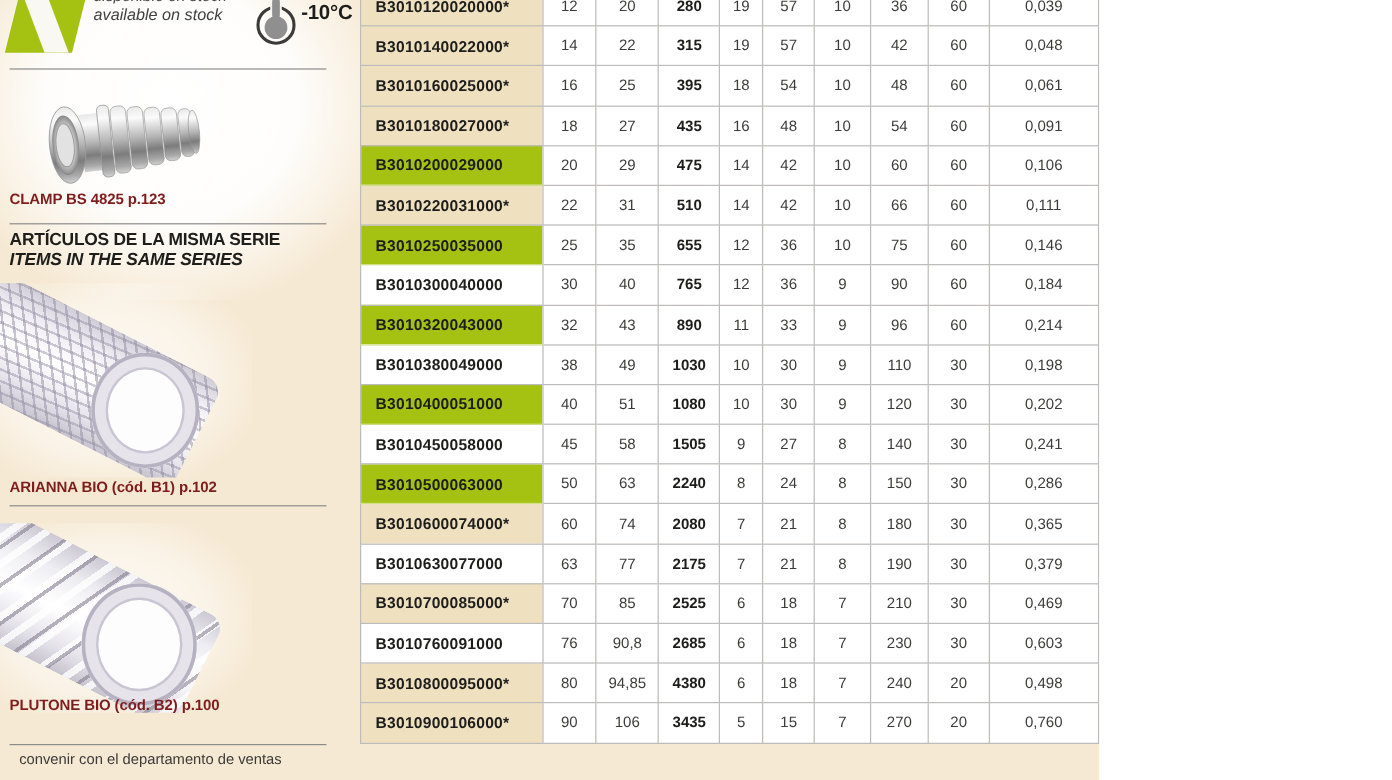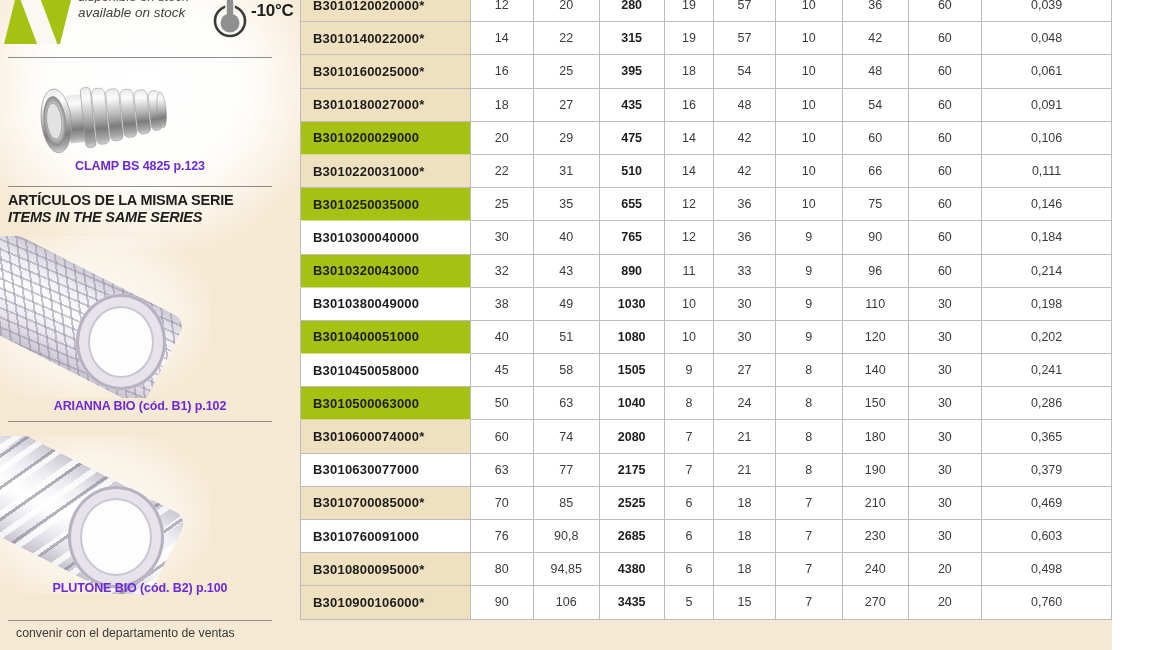--- a/index.html
+++ b/index.html
@@ -1,32 +1,32 @@
 <!DOCTYPE html>
 <html><head>
 <meta charset="utf-8">
 <style>
   html,body{margin:0;padding:0;}
-  .page{position:relative;width:1112px;height:650px;overflow:hidden;
+  .page{position:relative;width:916px;height:650px;overflow:hidden;
         background:#f6e9d3;font-family:"Liberation Sans","DejaVu Sans",sans-serif;color:#1d1d1b;}
   
   .sidebar{position:absolute;left:0;top:0;width:300px;height:650px;}
   .glow-top{position:absolute;left:-20px;top:-30px;width:340px;height:280px;
             background:radial-gradient(ellipse at 48% 42%,#ffffff 0%,rgba(255,255,255,.92) 42%,rgba(255,255,255,0) 76%);}
   .glow{position:absolute;background:radial-gradient(ellipse at 45% 50%,rgba(255,255,255,.85) 0%,rgba(255,255,255,.45) 50%,rgba(255,255,255,0) 78%);}
   .rule{position:absolute;left:8px;width:264px;border:0;border-top:1px solid #8c8c8c;margin:0;}
   .flag{position:absolute;left:12px;top:-20px;width:56px;height:64px;background:#a5c212;transform:skewX(-14deg);overflow:hidden;}
   .flag:after{content:"";position:absolute;inset:0;background:linear-gradient(58deg,transparent 34%,#faf8f2 35%,#faf8f2 55%,transparent 56%);}
   .stock-clip{position:absolute;left:78px;top:-10px;height:13px;overflow:hidden;
               font:italic 13px/13px "Liberation Sans",sans-serif;color:#4a4a48;}
   .stock-label{position:absolute;left:78px;top:5px;font:italic 13.5px "Liberation Sans",sans-serif;color:#3f3f3d;}
   .temp-icon{position:absolute;left:211px;top:0px;}
   .temp-val{position:absolute;left:251px;top:1px;font-weight:bold;font-size:17px;letter-spacing:-.2px;}
-  .caption{position:absolute;left:8px;width:264px;text-align:center;font-weight:bold;
-           font-size:12.5px;letter-spacing:-.1px;color:#6d28d9;}
+  .caption{position:absolute;left:8px;width:264px;text-align:left;font-weight:bold;
+           font-size:12.5px;letter-spacing:-.1px;color:#7f1d1d;}
   .h-es{position:absolute;left:8px;top:192px;font-weight:bold;font-size:14.5px;letter-spacing:-.2px;}
   .h-en{position:absolute;left:8px;top:209px;font-weight:bold;font-style:italic;font-size:14.5px;letter-spacing:-.2px;}
   .footnote{position:absolute;left:8px;top:626px;width:286px;font-size:12.3px;line-height:14.5px;color:#3a3a39;}
   .footnote .l2{padding-left:8px;}
   
   .img-box{position:absolute;overflow:hidden;}
   .tube{position:absolute;border-radius:14px;}
   .tube.hatch{background:
       repeating-linear-gradient(56deg,rgba(146,141,162,.50) 0 2px,rgba(255,255,255,0) 2px 9px),
       repeating-linear-gradient(-4deg,rgba(146,141,162,.45) 0 2px,rgba(255,255,255,0) 2px 9px),
@@ -290,21 +290,21 @@
             <td class="val">27</td>
             <td class="val">8</td>
             <td class="val">140</td>
             <td class="val">30</td>
             <td class="val">0,241</td>
           </tr>
           <tr>
             <td class="code green">B3010500063000</td>
             <td class="val">50</td>
             <td class="val">63</td>
-            <td class="val bold">1040</td>
+            <td class="val bold">2240</td>
             <td class="val">8</td>
             <td class="val">24</td>
             <td class="val">8</td>
             <td class="val">150</td>
             <td class="val">30</td>
             <td class="val">0,286</td>
           </tr>
           <tr>
             <td class="code beige">B3010600074000*</td>
             <td class="val">60</td>

